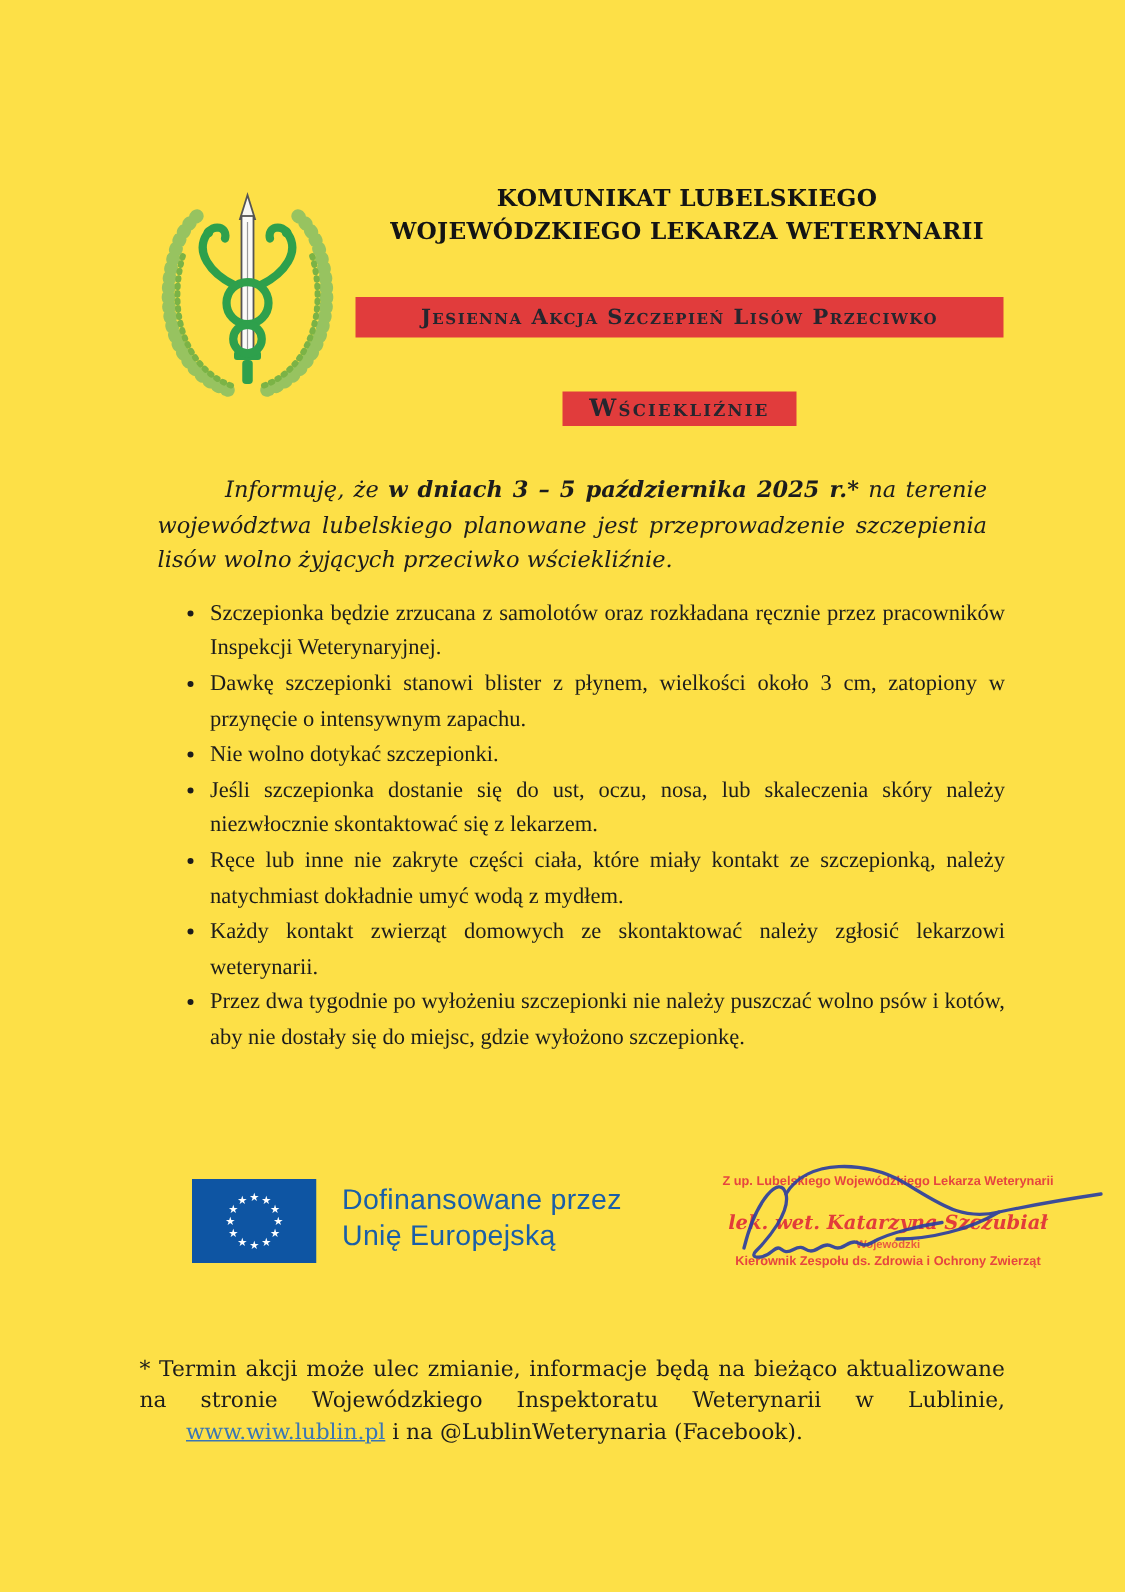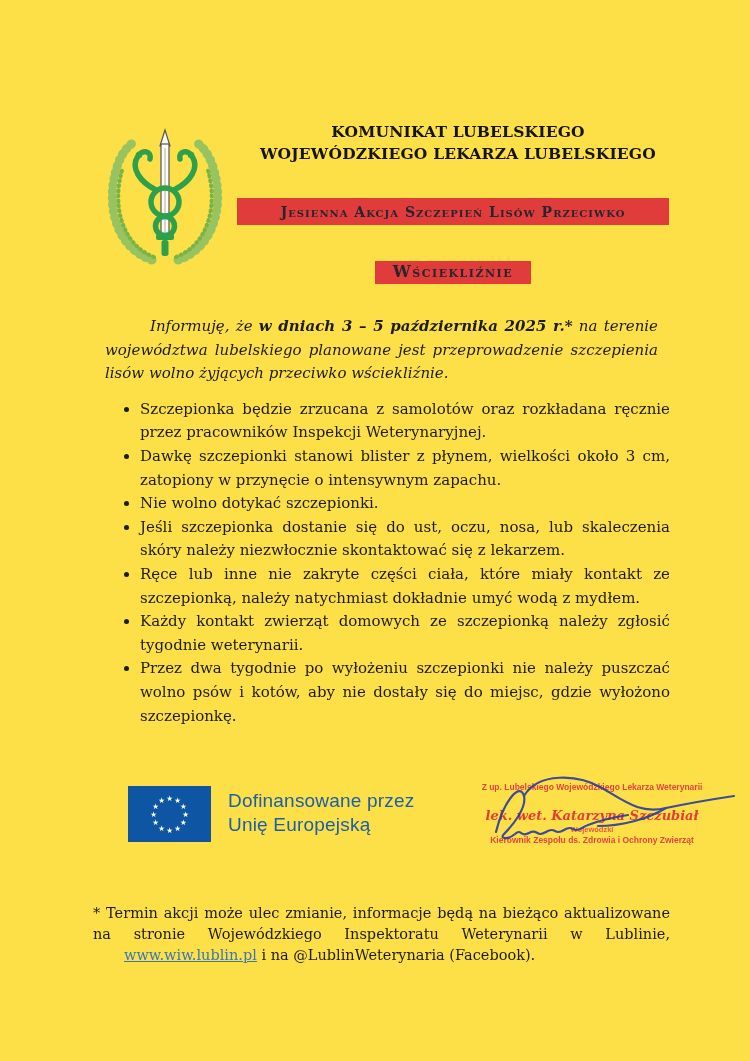--- a/index.html
+++ b/index.html
@@ -65,21 +65,21 @@
     position: absolute;
     left: 93px; top: 303px;
     width: 577px;
     font-size: 15px;
     line-height: 23.6px;
     text-align: justify;
   }
   .content p.intro { margin: 12px; text-indent: 45px; font-style: italic; }
   .content .bold { font-weight: bold; }
   .content ul { margin: 0; padding-left: 47px; }
-  .content li { text-align: justify; }
+  .content li { text-align: justify; font-family: Liberation Serif, serif; }
 
   
   .eu-block {
     position: absolute;
     left: 128px; top: 786px;
     display: flex;
     align-items: flex-start;
     gap: 17px;
   }
   .eu-flag { width: 83px; height: 56px; display: block; }
@@ -166,37 +166,37 @@
         <path d="M56,64 C40,56 30,42 38,30 C42,23 52,25 50,33"></path>
         <path d="M74,64 C90,56 100,42 92,30 C88,23 78,25 80,33"></path>
       </g>
       <circle cx="39" cy="29" r="3.2" fill="#2ea04c"></circle>
       <circle cx="91" cy="29" r="3.2" fill="#2ea04c"></circle>
     </svg>
   </div>
 
   <div class="title-block">
     <div>KOMUNIKAT LUBELSKIEGO</div>
-    <div>WOJEWÓDZKIEGO LEKARZA LUBELSKIEGO</div>
+    <div>WOJEWÓDZKIEGO LEKARZA WETERYNARII</div>
   </div>
 
   <div class="banner">
     <span class="banner-line1">Jesienna Akcja Szczepień Lisów Przeciwko</span>
     <span class="banner-line2">Wściekliźnie</span>
   </div>
 
   <div class="content">
     <p class="intro"><span>Informuję, że </span><span class="bold">w dniach 3 – 5 października 2025 r.*</span><span> na terenie województwa lubelskiego planowane jest przeprowadzenie szczepienia lisów wolno żyjących przeciwko wściekliźnie.</span></p>
     <ul>
       <li>Szczepionka będzie zrzucana z samolotów oraz rozkładana ręcznie przez pracowników Inspekcji Weterynaryjnej.</li>
       <li>Dawkę szczepionki stanowi blister z płynem, wielkości około 3 cm, zatopiony w przynęcie o intensywnym zapachu.</li>
       <li>Nie wolno dotykać szczepionki.</li>
       <li>Jeśli szczepionka dostanie się do ust, oczu, nosa, lub skaleczenia skóry należy niezwłocznie skontaktować się z lekarzem.</li>
       <li>Ręce lub inne nie zakryte części ciała, które miały kontakt ze szczepionką, należy natychmiast dokładnie umyć wodą z mydłem.</li>
-      <li>Każdy kontakt zwierząt domowych ze szczepionką należy zgłosić tygodnie weterynarii.</li>
+      <li>Każdy kontakt zwierząt domowych ze skontaktować należy zgłosić lekarzowi weterynarii.</li>
       <li>Przez dwa tygodnie po wyłożeniu szczepionki nie należy puszczać wolno psów i kotów, aby nie dostały się do miejsc, gdzie wyłożono szczepionkę.</li>
     </ul>
   </div>
 
   <div class="eu-block">
     <svg class="eu-flag" viewBox="0 0 83 56">
       <rect x="0" y="0" width="83" height="56" fill="#0e55a3"></rect>
       <g fill="#ffffff" font-size="7.5" text-anchor="middle" font-family="DejaVu Sans, sans-serif">
         <text x="41.5" y="14.6">★</text>
         <text x="49.5" y="16.7">★</text>

